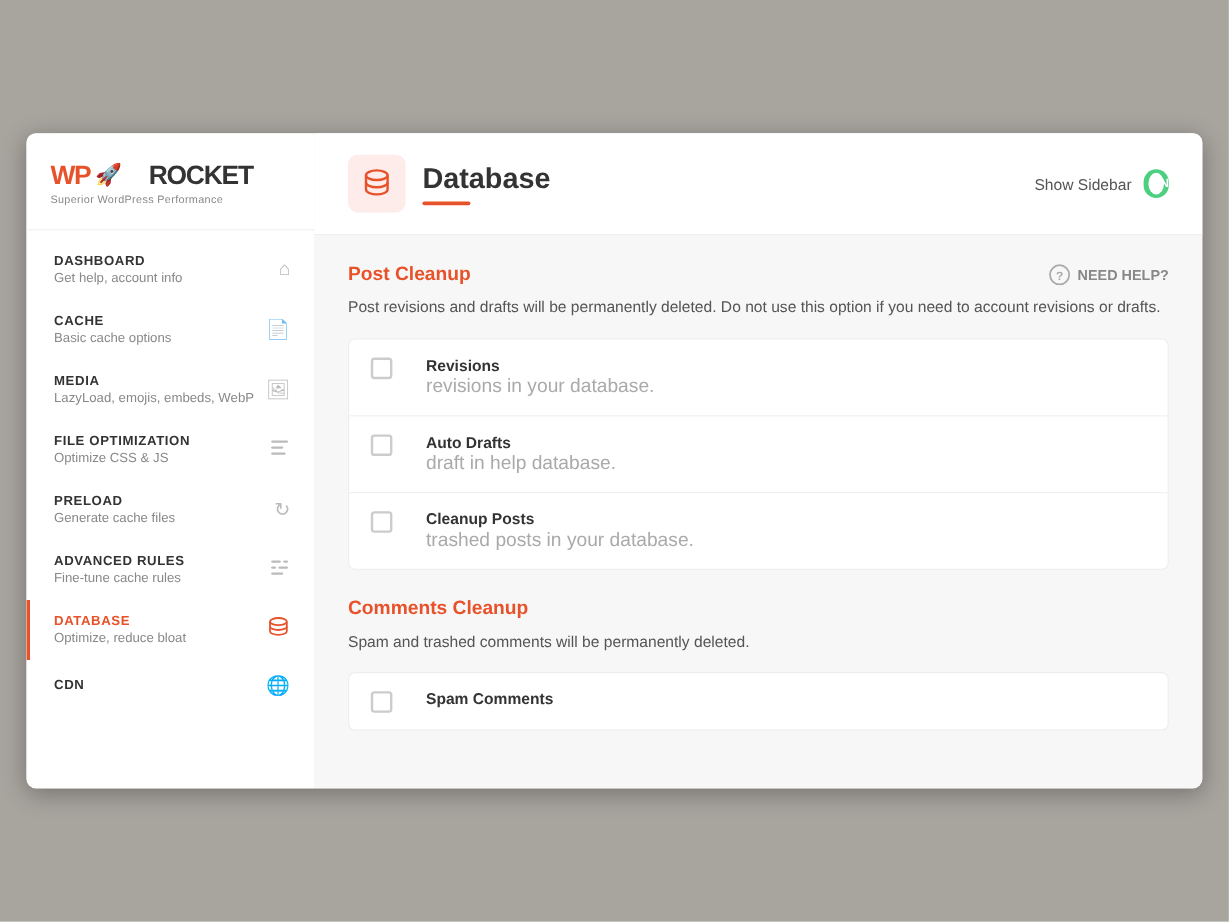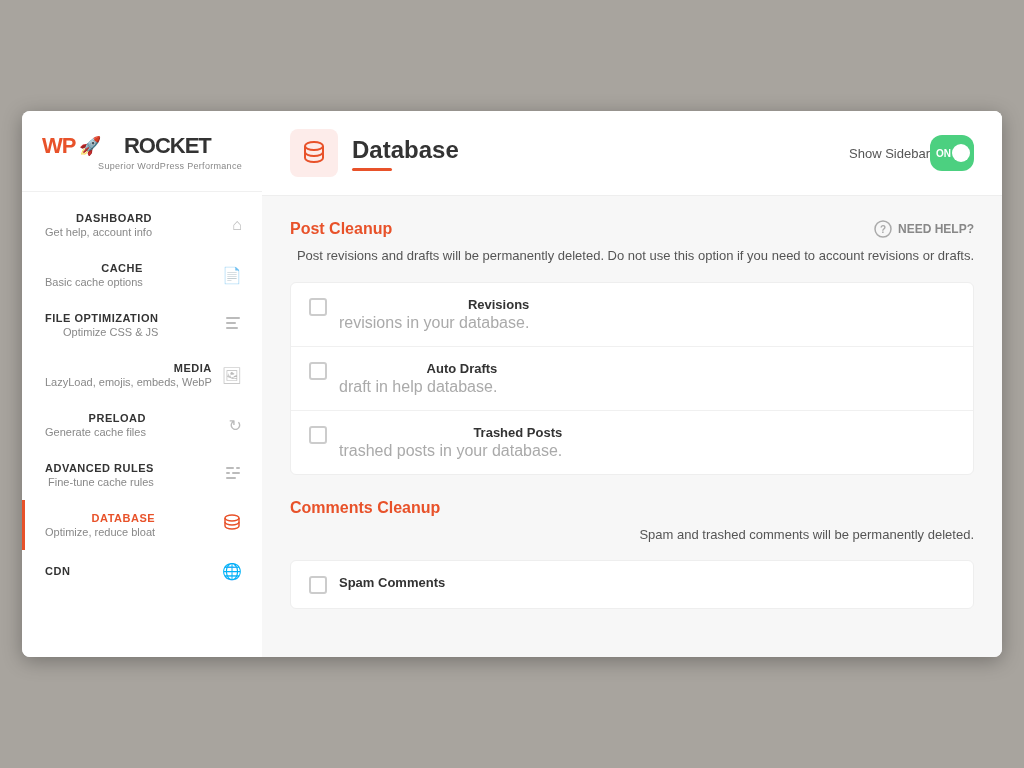--- a/index.html
+++ b/index.html
@@ -11,21 +11,20 @@
       min-height: 100vh;
       font-family: -apple-system, BlinkMacSystemFont, 'Segoe UI', sans-serif;
     }
     .window {
       width: 980px;
       background: #f0f0f0;
       border-radius: 8px;
       overflow: hidden;
       display: flex;
       box-shadow: 0 4px 20px rgba(0,0,0,0.3);
-      text-align: right;
     }
     
     .sidebar {
       width: 240px;
       background: #fff;
       flex-shrink: 0;
       display: flex;
       flex-direction: column;
     }
     .logo-area {
@@ -133,31 +132,32 @@
     .main-title-underline {
       height: 3px;
       width: 40px;
       background: #e8522a;
       border-radius: 2px;
       margin-top: 4px;
     }
     .sidebar-toggle {
       display: flex;
       align-items: center;
+      gap: 10px;
       font-size: 13px;
       color: #555;
     }
     .toggle-switch {
-      width: 44px;
+      width: 21px;
       height: 24px;
       background: #4cd080;
       border-radius: 12px;
       display: flex;
       align-items: center;
-      padding: 18px 4px;
+      padding: 6px 4px;
       justify-content: flex-end;
       position: relative;
     }
     .toggle-label-on {
       font-size: 10px;
       font-weight: 700;
       color: #fff;
       position: absolute;
       left: 6px;
     }
@@ -199,21 +199,21 @@
     .checkbox-group {
       background: #fff;
       border-radius: 6px;
       border: 1px solid #eee;
       margin-bottom: 24px;
       overflow: hidden;
     }
     .checkbox-item {
       display: flex;
       align-items: flex-start;
-      gap: 12px;
+      gap: 28px;
       padding: 14px 18px;
       border-bottom: 1px solid #f0f0f0;
     }
     .checkbox-item:last-child { border-bottom: none; }
     .cb-box {
       width: 18px;
       height: 18px;
       border: 2px solid #ccc;
       border-radius: 3px;
       flex-shrink: 0;
@@ -259,38 +259,38 @@
       <div class="nav-item">
         <div class="nav-item-text">
           <div class="nav-item-label">CACHE</div>
           <div class="nav-item-sublabel">Basic cache options</div>
         </div>
         <span class="nav-item-icon">📄</span>
       </div>
 
       <div class="nav-item">
         <div class="nav-item-text">
+          <div class="nav-item-label">MEDIA</div>
+          <div class="nav-item-sublabel">LazyLoad, emojis, embeds, WebP</div>
+        </div>
+        <span class="nav-item-icon">🖼</span>
+      </div>
+
+      <div class="nav-item">
+        <div class="nav-item-text">
           <div class="nav-item-label">FILE OPTIMIZATION</div>
           <div class="nav-item-sublabel">Optimize CSS &amp; JS</div>
         </div>
         <span class="nav-item-icon">
           <svg width="18" height="18" viewBox="0 0 18 18" fill="none">
             <rect x="2" y="3" width="14" height="2" rx="1" fill="#bbb"></rect>
             <rect x="2" y="8" width="10" height="2" rx="1" fill="#bbb"></rect>
             <rect x="2" y="13" width="12" height="2" rx="1" fill="#bbb"></rect>
           </svg>
         </span>
-      </div>
-
-      <div class="nav-item">
-        <div class="nav-item-text">
-          <div class="nav-item-label">MEDIA</div>
-          <div class="nav-item-sublabel">LazyLoad, emojis, embeds, WebP</div>
-        </div>
-        <span class="nav-item-icon">🖼</span>
       </div>
 
       <div class="nav-item">
         <div class="nav-item-text">
           <div class="nav-item-label">PRELOAD</div>
           <div class="nav-item-sublabel">Generate cache files</div>
         </div>
         <span class="nav-item-icon">↻</span>
       </div>
 
@@ -382,21 +382,21 @@
         <div class="checkbox-item">
           <div class="cb-box"></div>
           <div class="cb-text">
             <div class="cb-label">Auto Drafts</div>
             <div class="cb-sublabel">draft in help database.</div>
           </div>
         </div>
         <div class="checkbox-item">
           <div class="cb-box"></div>
           <div class="cb-text">
-            <div class="cb-label">Trashed Posts</div>
+            <div class="cb-label">Cleanup Posts</div>
             <div class="cb-sublabel">trashed posts in your database.</div>
           </div>
         </div>
       </div>
 
       <div class="section-title">
         <span>Comments Cleanup</span>
       </div>
       <div class="section-desc">Spam and trashed comments will be permanently deleted.</div>
       <div class="checkbox-group">

